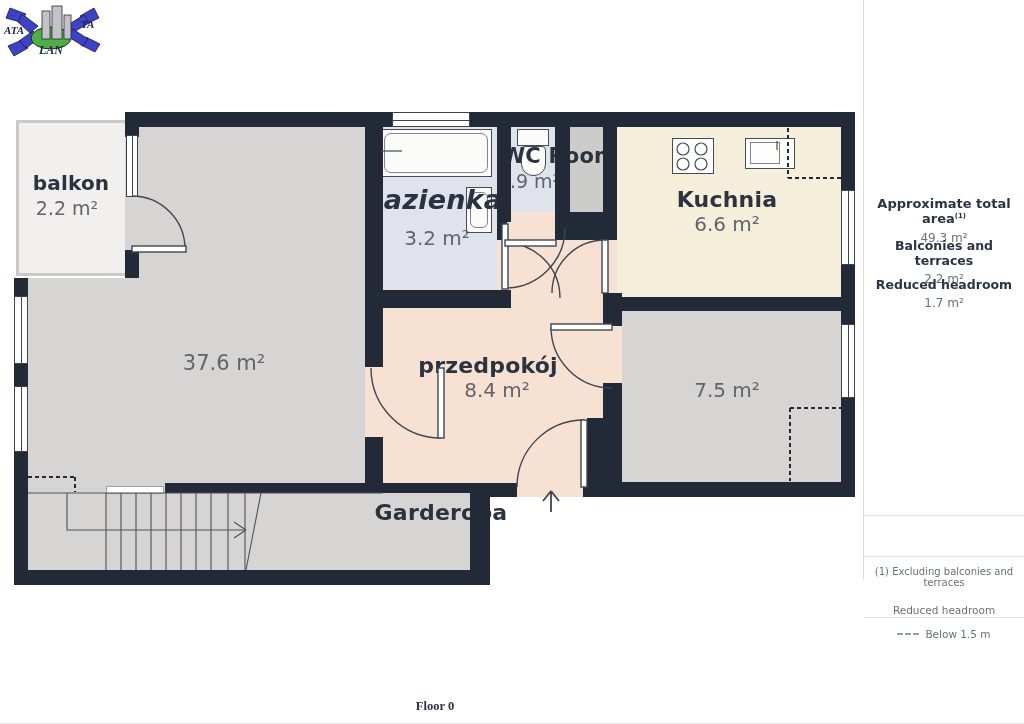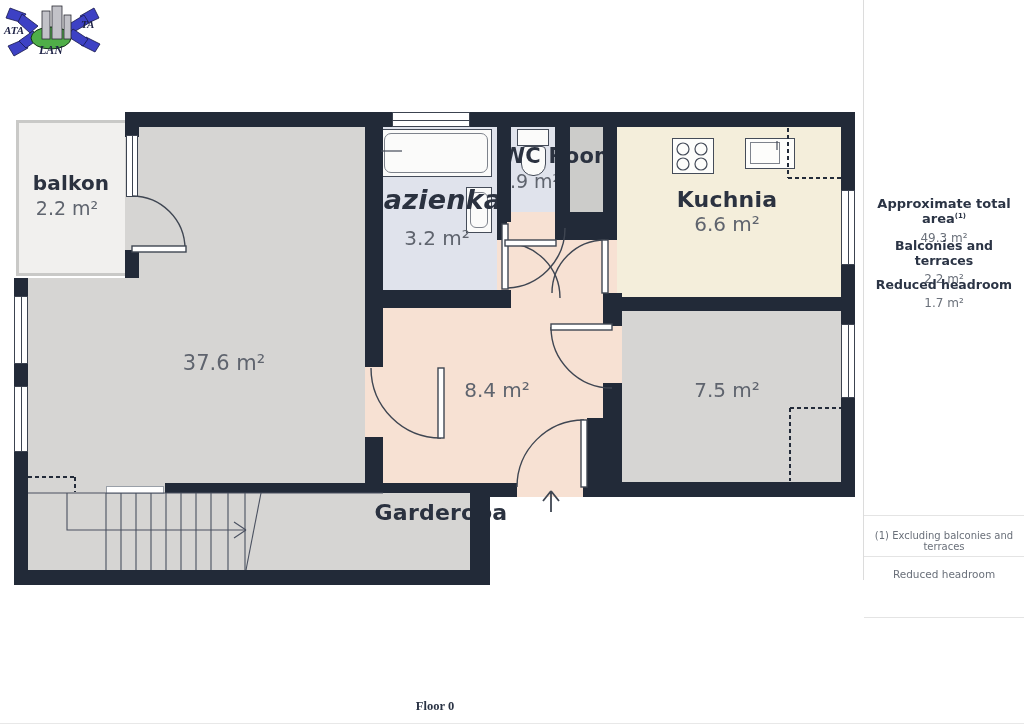--- a/index.html
+++ b/index.html
@@ -18,21 +18,21 @@
   .landing{position:absolute;z-index:7;background:#fff;border:1px solid #9aa0a8;box-sizing:border-box;}
   #plan-svg{position:absolute;left:0;top:0;z-index:12;pointer-events:none;}
   #logo-svg{position:absolute;left:2px;top:2px;z-index:20;}
   
   #sidebar{position:absolute;left:863px;top:0;width:161px;height:580px;border-left:1px solid #dcdcdc;box-sizing:border-box;z-index:15;}
   .sb-line{position:absolute;left:0;right:0;border-top:1px solid #e4e4e4;}
   .sb-block{position:absolute;left:0;right:0;text-align:center;color:#6a707a;}
   .sb-title{font-size:13px;font-weight:700;color:#2b3445;}
   .sb-sub{font-size:12.5px;font-weight:700;color:#2b3445;}
   .sb-val{font-size:12px;color:#6a707a;}
-  .sb-small{font-size:10px;color:#6a707a;}
+  .sb-small{font-size:10px;color:#6a707a;margin-top:36px;}
   sup{font-size:7px;}
   .dash-swatch{display:inline-block;width:22px;vertical-align:middle;border-top:2px dashed #9aa0a8;margin-right:6px;}
   #floor-label{position:absolute;left:435px;top:706px;transform:translate(-50%,-50%);
     font-size:12.5px;font-weight:700;color:#2b3445;z-index:15;font-family:Liberation Serif, serif;}
   .brand-a{font-weight:500;letter-spacing:1.2px;font-size:11.5px;color:#2b3445;}
   .brand-b{font-weight:800;letter-spacing:1.2px;font-size:11.5px;color:#2b3445;}
 </style>
 </head>
 <body>
 
@@ -70,20 +70,21 @@
 
   <div class="lbl room-name" style="left:71px;top:183px;font-size:20px;">balkon</div>
   <div class="lbl room-area" style="left:67px;top:208px;font-size:19px;">2.2 m²</div>
   <div class="lbl room-area" style="left:224px;top:363px;font-size:21px;">37.6 m²</div>
   <div class="lbl room-name" style="left:434px;top:199px;font-size:27px;font-style:italic;">Łazienka</div>
   <div class="lbl room-area" style="left:437px;top:222px;font-size:20px;margin-top:16px;">3.2 m²</div>
   <div class="lbl room-name" style="left:559px;top:156px;font-size:21px;">WC Room</div>
   <div class="lbl room-area" style="left:529px;top:181px;font-size:19px;">0.9 m²</div>
   <div class="lbl room-name" style="left:727px;top:200px;font-size:22px;">Kuchnia</div>
   <div class="lbl room-area" style="left:727px;top:224px;font-size:20px;">6.6 m²</div>
+  <div class="lbl room-name" style="left:488px;top:366px;font-size:22px;">przedpokój</div>
   <div class="lbl room-area" style="left:497px;top:390px;font-size:20px;">8.4 m²</div>
   <div class="lbl room-area" style="left:727px;top:390px;font-size:20px;">7.5 m²</div>
   <div class="lbl room-name" style="left:441px;top:513px;font-size:22px;">Garderoba</div>
 
   <div class="wall" style="left:125px;top:112px;width:730px;height:15px;"></div>
   <div class="wall" style="left:125px;top:112px;width:14px;height:25px;"></div>
   <div class="wall" style="left:125px;top:250px;width:14px;height:28px;"></div>
   <div class="wall" style="left:365px;top:112px;width:18px;height:255px;"></div>
   <div class="wall" style="left:365px;top:437px;width:18px;height:56px;"></div>
   <div class="wall" style="left:497px;top:127px;width:14px;height:95px;"></div>
@@ -215,18 +216,21 @@
       <div class="sb-sub">Reduced headroom</div>
       <div class="sb-val" style="margin-top:4px;">1.7 m²</div>
     </div>
 
     <div class="sb-line" style="top:515px;"></div>
     <div class="sb-block sb-small" style="top:530px;padding:0 6px;">(1) Excluding balconies and terraces</div>
 
     <div class="sb-line" style="top:556px;"></div>
     <div class="sb-block" style="top:568px;">
       <div class="sb-small" style="font-size:10.5px;">Reduced headroom</div>
+      <div style="margin-top:7px;">
+        <span class="dash-swatch"></span><span class="sb-small" style="font-size:10.5px;">Below 1.5 m</span>
+      </div>
     </div>
 
     <div class="sb-line" style="top:617px;"></div>
   </div>
 
 </div>
 
 </body></html>

